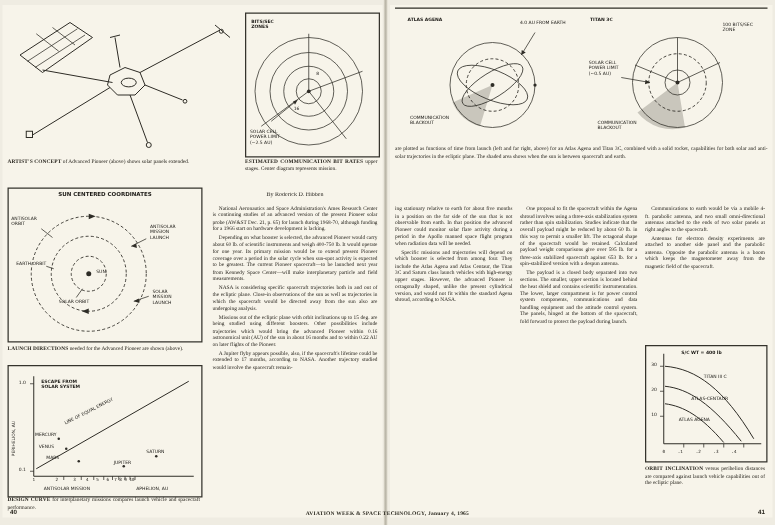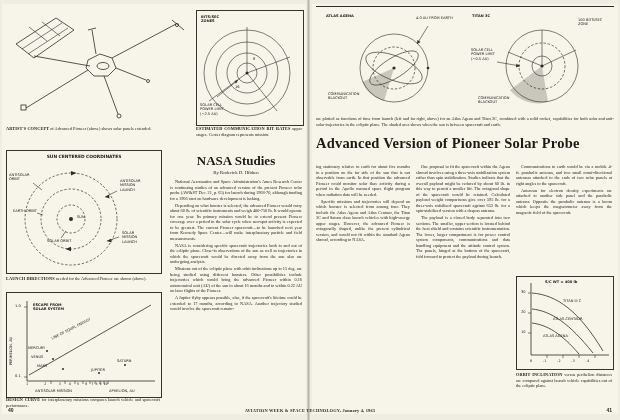--- a/index.html
+++ b/index.html
@@ -171,21 +171,20 @@
       <div class="ticks" style="left:19px;top:90px;">1        2      3    4   5   6  7 8 9 10</div>
       <div class="lbl" style="left:28px;top:96px;">ANTISOLAR MISSION</div>
       <div class="lbl" style="left:102px;top:96px;">APHELION, AU</div>
     </div>
     <div class="cap" style="left:4px;top:393px;width:154px;">
       <b>DESIGN CURVE</b>
       <span>for interplanetary missions compares launch vehicle and spacecraft performance.</span>
     </div>
 
     <div class="bodycol" style="left:168px;top:150px;width:132px;height:254px;">
-      <h1 id="nasa-title">NASA Studies</h1>
       <div id="byline">By Roderick D. Hibben</div>
       <p>National Aeronautics and Space Administration's Ames Research Center is continuing studies of an advanced version of the present Pioneer solar probe (AW&amp;ST Dec. 21, p. 65) for launch during 1968-70, although funding for a 1966 start on hardware development is lacking.</p>
       <p>Depending on what booster is selected, the advanced Pioneer would carry about 60 lb. of scientific instruments and weigh 400-750 lb. It would operate for one year. Its primary mission would be to extend present Pioneer coverage over a period in the solar cycle when sun-spot activity is expected to be greatest. The current Pioneer spacecraft—to be launched next year from Kennedy Space Center—will make interplanetary particle and field measurements.</p>
       <p>NASA is considering specific spacecraft trajectories both in and out of the ecliptic plane. Close-in observations of the sun as well as trajectories in which the spacecraft would be directed away from the sun also are undergoing analysis.</p>
       <p>Missions out of the ecliptic plane with orbit inclinations up to 15 deg. are being studied using different boosters. Other possibilities include trajectories which would bring the advanced Pioneer within 0.16 astronomical unit (AU) of the sun in about 16 months and to within 0.22 AU on later flights of the Pioneer.</p>
       <p>A Jupiter flyby appears possible, also, if the spacecraft's lifetime could be extended to 17 months, according to NASA. Another trajectory studied would involve the spacecraft remain-</p>
     </div>
   </div>
 
   <div class="page" id="page-right">
@@ -229,21 +228,20 @@
 POWER LIMIT
 (~0.5 AU)</div>
       <div class="lbl" style="left:8px;top:84px;">COMMUNICATION
 BLACKOUT</div>
     </div>
 
     <div class="cap" style="left:4px;top:112px;width:298px;">
       <span>are plotted as functions of time from launch (left and far right, above) for an Atlas Agena and Titan 3C, combined with a solid rocket, capabilities for both solar and anti-solar trajectories in the ecliptic plane. The shaded area shows when the sun is between spacecraft and earth.</span>
     </div>
 
-    <div id="headline">Advanced Version of Pioneer Solar Probe</div>
 
     <div class="bodycol" style="left:4px;top:160px;width:94px;height:244px;">
       <p style="text-indent:0;">ing stationary relative to earth for about five months in a position on the far side of the sun that is not observable from earth. In that position the advanced Pioneer could monitor solar flare activity during a period in the Apollo manned space flight program when radiation data will be needed.</p>
       <p>Specific missions and trajectories will depend on which booster is selected from among four. They include the Atlas Agena and Atlas Centaur, the Titan 3C and Saturn class launch vehicles with high-energy upper stages. However, the advanced Pioneer is octagonally shaped, unlike the present cylindrical version, and would not fit within the standard Agena shroud, according to NASA.</p>
     </div>
     <div class="bodycol" style="left:104px;top:160px;width:94px;height:244px;">
       <p>One proposal to fit the spacecraft within the Agena shroud involves using a three-axis stabilization system rather than spin stabilization. Studies indicate that the overall payload might be reduced by about 60 lb. in this way to permit a smaller lift. The octagonal shape of the spacecraft would be retained. Calculated payload weight comparisons give over 595 lb. for a three-axis stabilized spacecraft against 653 lb. for a spin-stabilized version with a despun antenna.</p>
       <p>The payload is a closed body separated into two sections. The smaller, upper section is located behind the heat shield and contains scientific instrumentation. The lower, larger compartment is for power control system components, communications and data handling equipment and the attitude control system. The panels, hinged at the bottom of the spacecraft, fold forward to protect the payload during launch.</p>
     </div>
     <div class="bodycol" style="left:204px;top:160px;width:96px;height:108px;">

